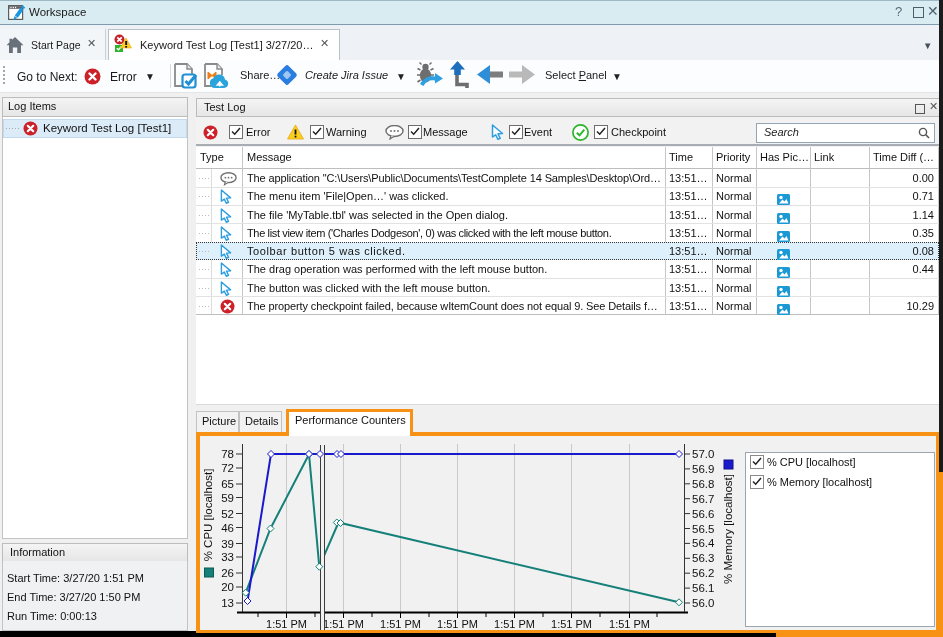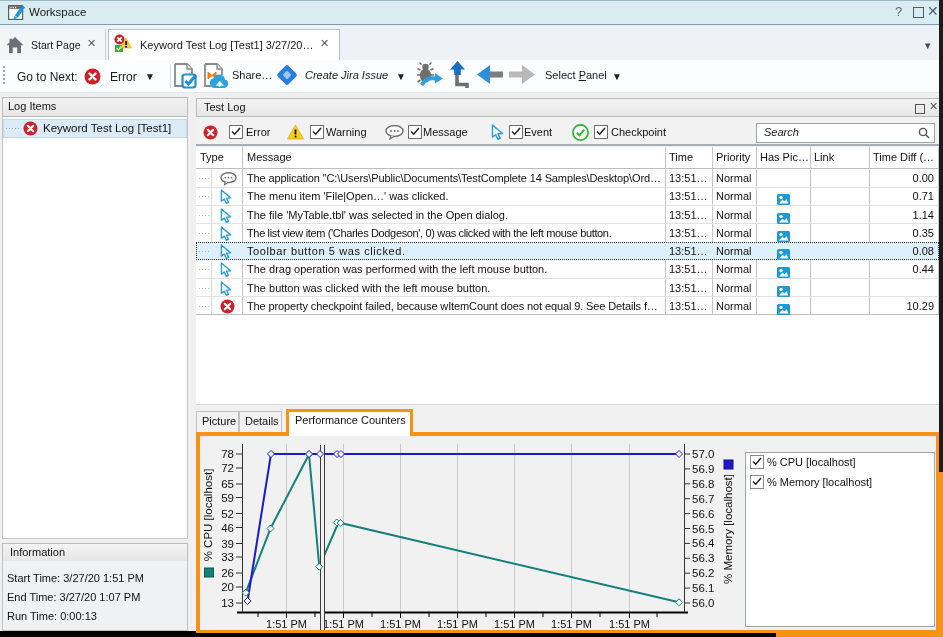--- a/index.html
+++ b/index.html
@@ -81,21 +81,21 @@
 
 <div class="abs" style="left:202px;top:62px;">
 <svg width="28" height="28" viewBox="0 0 28 28">
   <path d="M3 2 L15 2 L20 7 L20 13 M3 2 L3 24 L9 24" fill="none" stroke="#8a8a8a" stroke-width="1.8"></path>
   <path d="M15 2 L15 7 L20 7" fill="#e8e8e8" stroke="#8a8a8a" stroke-width="1.4"></path>
   <path d="M6 10 L10 13.5 L6 17 Z M14 10 L10 13.5 L14 17 Z" fill="#f07d12" stroke="#f07d12"></path>
   <path d="M13 26 a5 5 0 0 1 -1.5-9.8 a6 6 0 0 1 11.5 1.2 a4.4 4.4 0 0 1 -0.8 8.6 Z" fill="#2ba3dc"></path>
   <path d="M17.8 24.5 L17.8 21 M17.8 20 L15.3 23 L20.3 23 Z" fill="#fff" stroke="#fff" stroke-width="1.6"></path>
 </svg>
 </div>
-<div class="abs txt" style="left:232px;top:69px;font-size:11px;color:#1a1a1a;">Share…</div>
+<div class="abs txt" style="left:240px;top:69px;font-size:11px;color:#1a1a1a;">Share…</div>
 
 <div class="abs" style="left:276px;top:64px;">
 <svg width="22" height="22" viewBox="0 0 22 22">
   <rect x="3.4" y="3.4" width="15.2" height="15.2" rx="2.4" transform="rotate(45 11 11)" fill="#2a7de1"></rect>
   <rect x="7.8" y="7.8" width="6.4" height="6.4" rx="1.2" transform="rotate(45 11 11)" fill="#9cc8f0"></rect>
 </svg>
 </div>
 <div class="abs txt" style="left:305px;top:69px;font-size:11px;color:#1a1a1a;font-style:italic;">Create Jira Issue</div>
 <div class="abs txt" style="left:396px;top:71px;font-size:10px;color:#222;">▼</div>
 
@@ -143,21 +143,21 @@
   <circle cx="7.5" cy="7.5" r="7" fill="#cc2128"></circle>
   <path d="M4.8 4.8 L10.2 10.2 M10.2 4.8 L4.8 10.2" stroke="#fff" stroke-width="2.2" stroke-linecap="round"></path>
 </svg>
 </div>
 <div class="abs txt" style="left:43px;top:122px;font-size:11.5px;color:#111;">Keyword Test Log [Test1]</div>
 
 <div class="abs hdr" style="left:2px;top:543px;width:186px;height:19px;box-sizing:border-box;"></div>
 <div class="abs txt" style="left:10px;top:546px;font-size:11px;color:#111;">Information</div>
 <div class="abs" style="left:2px;top:561px;width:186px;height:70px;background:#f0f1f2;border:1px solid #c3c3c3;border-top:none;box-sizing:border-box;"></div>
 <div class="abs txt" style="left:7px;top:572px;font-size:11px;color:#111;">Start Time: 3/27/20 1:51 PM</div>
-<div class="abs txt" style="left:7px;top:591px;font-size:11px;color:#111;">End Time: 3/27/20 1:07 PM</div>
+<div class="abs txt" style="left:7px;top:591px;font-size:11px;color:#111;">End Time: 3/27/20 1:50 PM</div>
 <div class="abs txt" style="left:7px;top:610px;font-size:11px;color:#111;">Run Time: 0:00:13</div>
 
 <div class="abs hdr" style="left:196px;top:98px;width:744px;height:19px;box-sizing:border-box;"></div>
 <div class="abs txt" style="left:204px;top:101px;font-size:11px;color:#111;">Test Log</div>
 <div class="abs" style="left:915px;top:104px;width:8px;height:8px;border:1px solid #555;"></div>
 <div class="abs txt" style="left:929px;top:100px;font-size:11px;color:#555;">✕</div>
 
 <div class="abs" style="left:196px;top:117px;width:744px;height:29px;background:#f2f2f2;border-bottom:2px solid #a9aeb4;box-sizing:border-box;"></div>
 
 <div class="abs" style="left:203px;top:125px;">

